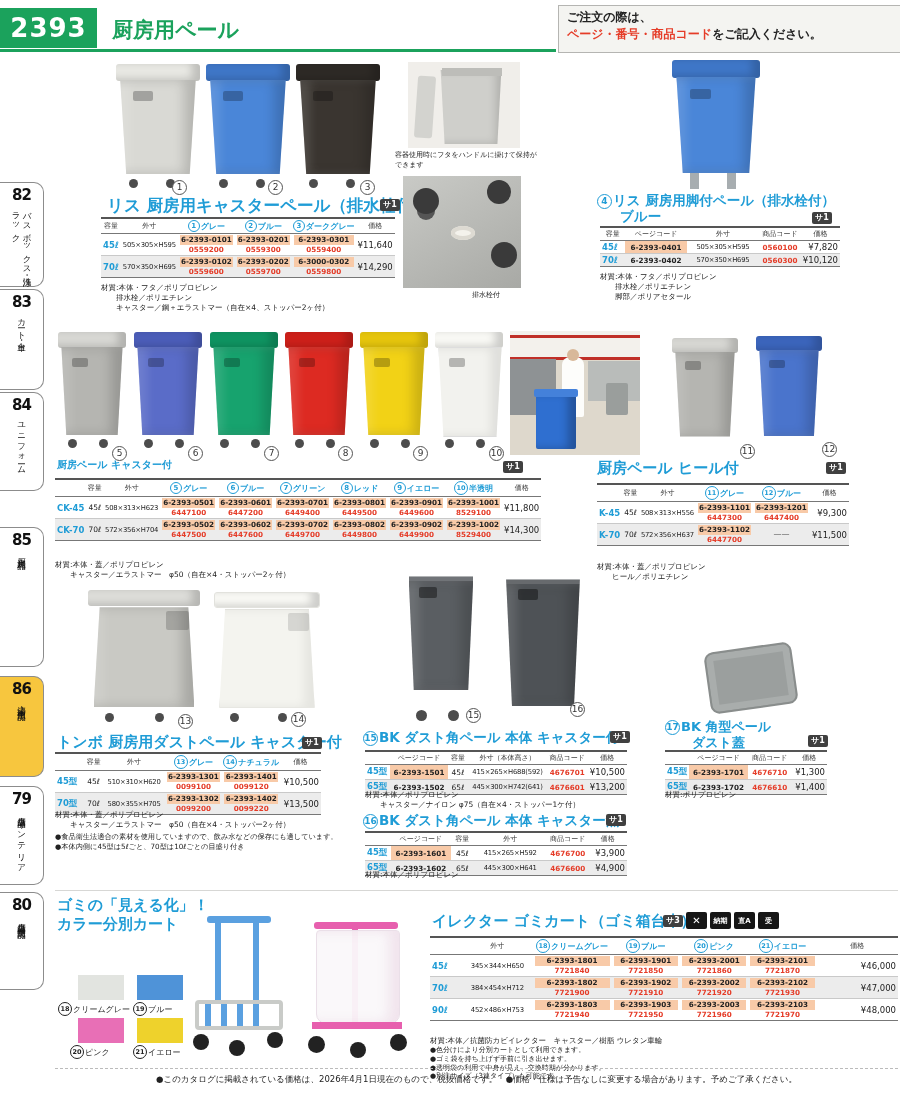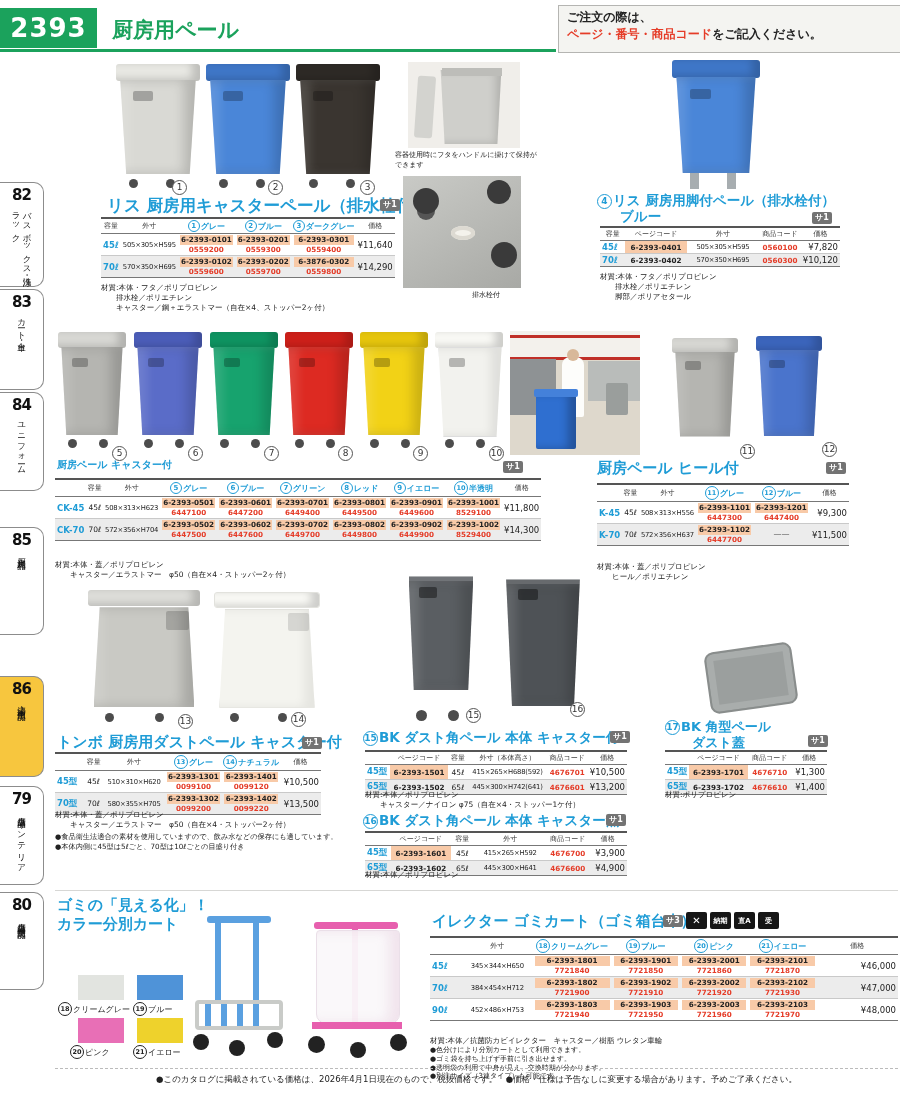--- a/index.html
+++ b/index.html
@@ -17,21 +17,21 @@
   .red{color:#e53c28;}
   
   .tab{position:absolute;left:0;width:44px;background:#fff;border:1px solid #8c8c8c;border-left:none;
        border-radius:0 10px 10px 0;box-sizing:border-box;}
   .tab.active{background:#f7c63e;}
   .tab .n{font-size:15px;font-weight:bold;text-align:center;padding-top:3px;letter-spacing:-1px;color:#111;}
   .tab .l{writing-mode:vertical-rl;text-orientation:upright;font-size:8.5px;line-height:11px;
           margin:2px auto 0;height:calc(100% - 30px);color:#111;letter-spacing:1px;}
   
   .sec-title{position:absolute;color:#1f9cd6;font-weight:bold;white-space:nowrap;}
-  .badge{position:absolute;background:#737373;color:#fff;font-size:8px;font-weight:bold;
+  .badge{position:absolute;background:#404040;color:#fff;font-size:8px;font-weight:bold;
          padding:2px 3px;border-radius:2px;line-height:1;}
   .bicon{position:absolute;background:#161616;color:#fff;font-size:7px;font-weight:bold;width:21px;height:17px;
          display:flex;align-items:center;justify-content:center;border-radius:2px;}
   .circ{display:inline-block;width:10px;height:10px;line-height:10px;border:1px solid currentColor;
         border-radius:50%;font-size:7px;text-align:center;vertical-align:1px;margin-right:1px;font-weight:bold;}
   .circ.c2{width:12px;height:12px;line-height:12px;font-size:6.5px;}
   .circ.big{width:13px;height:13px;line-height:13px;font-size:9px;}
   .imgnum{position:absolute;width:13px;height:13px;border:1px solid #555;border-radius:50%;background:#fff;
           color:#333;font-size:9px;line-height:13px;text-align:center;}
   
@@ -93,21 +93,21 @@
       <div class="l">バスボックス・洗浄ラック</div>
     </div>
   <div class="tab" style="top:289px;height:101px;">
       <div class="n">83</div>
       <div class="l">カート・台車</div>
     </div>
   <div class="tab" style="top:392px;height:99px;">
       <div class="n">84</div>
       <div class="l">ユニフォーム</div>
     </div>
-  <div class="tab" style="top:527px;height:108px;">
+  <div class="tab" style="top:527px;height:140px;">
       <div class="n">85</div>
       <div class="l">厨房消耗品</div>
     </div>
   <div class="tab active" style="top:676px;height:101px;">
       <div class="n">86</div>
       <div class="l">清掃・衛生用品</div>
     </div>
   <div class="tab" style="top:786px;height:99px;">
       <div class="n">79</div>
       <div class="l">店舗備品・インテリア</div>
@@ -186,21 +186,21 @@
           <td class="dim">570×350×H695</td>
           <td>
             <div class="pcode">6-2393-0102</div>
             <div class="prodc">0559600</div>
           </td>
           <td>
             <div class="pcode">6-2393-0202</div>
             <div class="prodc">0559700</div>
           </td>
           <td>
-            <div class="pcode">6-3876-0302</div>
+            <div class="pcode">6-3000-0302</div>
             <div class="prodc">0559800</div>
           </td>
           <td class="price">¥14,290</td>
         </tr>
       </tbody>
     </table>
   <div class="notes" style="left:101px;top:283px;">材質:本体・フタ／ポリプロピレン
 　　排水栓／ポリエチレン
 　　キャスター／鋼＋エラストマー（自在×4、ストッパー2ヶ付）</div>
 

